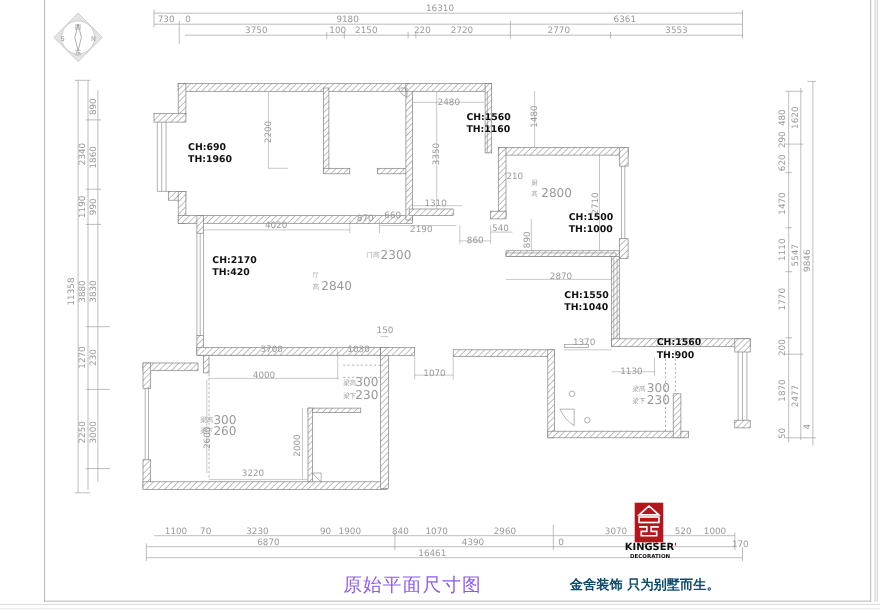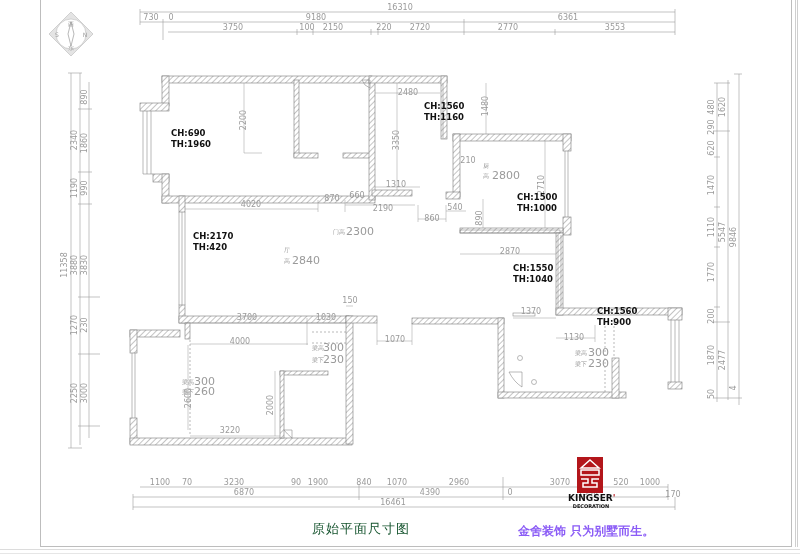--- a/index.html
+++ b/index.html
@@ -6,22 +6,22 @@
   body { width:800px; height:559px; position:relative; overflow:hidden; font-family:"Liberation Sans", sans-serif; }
   .frame { position:absolute; left:40px; top:0; width:752px; height:547px; border:1px solid #bdbdbd; border-top:none; box-sizing:border-box; }
   .frame2 { position:absolute; left:795px; top:0; width:3px; height:547px; border-left:1px solid #cfcfcf; border-right:1px solid #cfcfcf; box-sizing:border-box; }
   .bottom-rule { position:absolute; left:0; right:0; top:549px; height:1px; background:#dcdcdc; }
   .bottom-rule2 { position:absolute; left:0; right:0; top:553px; height:1px; background:#e6e6e6; }
   svg.plan { position:absolute; left:0; top:0; }
   .dim { font-family:"DejaVu Sans", sans-serif; font-size:8px; fill:#9a9a9a; }
   .lbl { font-family:"DejaVu Sans", sans-serif; font-size:8.5px; fill:#111; font-weight:bold; }
   .big { font-family:"DejaVu Sans", sans-serif; font-size:11px; fill:#9a9a9a; }
   .small { font-family:"DejaVu Sans", sans-serif; font-size:6px; fill:#9a9a9a; }
-  .title { position:absolute; left:312px; top:520px; font-family:"DejaVu Serif", serif; font-size:13px; color:#14532d; letter-spacing:1px; }
-  .slogan { position:absolute; left:518px; top:523px; font-family:"DejaVu Serif", serif; font-size:12px; color:#8b5cf6; font-weight:bold; }
+  .title { position:absolute; left:312px; top:520px; font-family:"DejaVu Serif", serif; font-size:17px; color:#8b5cf6; letter-spacing:1px; }
+  .slogan { position:absolute; left:518px; top:523px; font-family:"DejaVu Serif", serif; font-size:12px; color:#0c4a6e; font-weight:bold; }
   .logo { position:absolute; left:568px; top:457px; width:46px; height:58px; }
   .logo-box { width:26px; height:36px; margin-left:9px; background:#b3161b; position:relative; }
   .logo-text1 { font-family:"DejaVu Sans", sans-serif; font-size:9px; font-weight:bold; color:#111; text-align:left; line-height:10px; }
   .logo-text1 .q { color:#b3161b; }
   .logo-text2 { font-family:"DejaVu Sans", sans-serif; font-size:5px; font-weight:bold; color:#111; text-align:center; line-height:6px; }
 </style>
 </head>
 <body>
 
 <div class="frame"></div>

